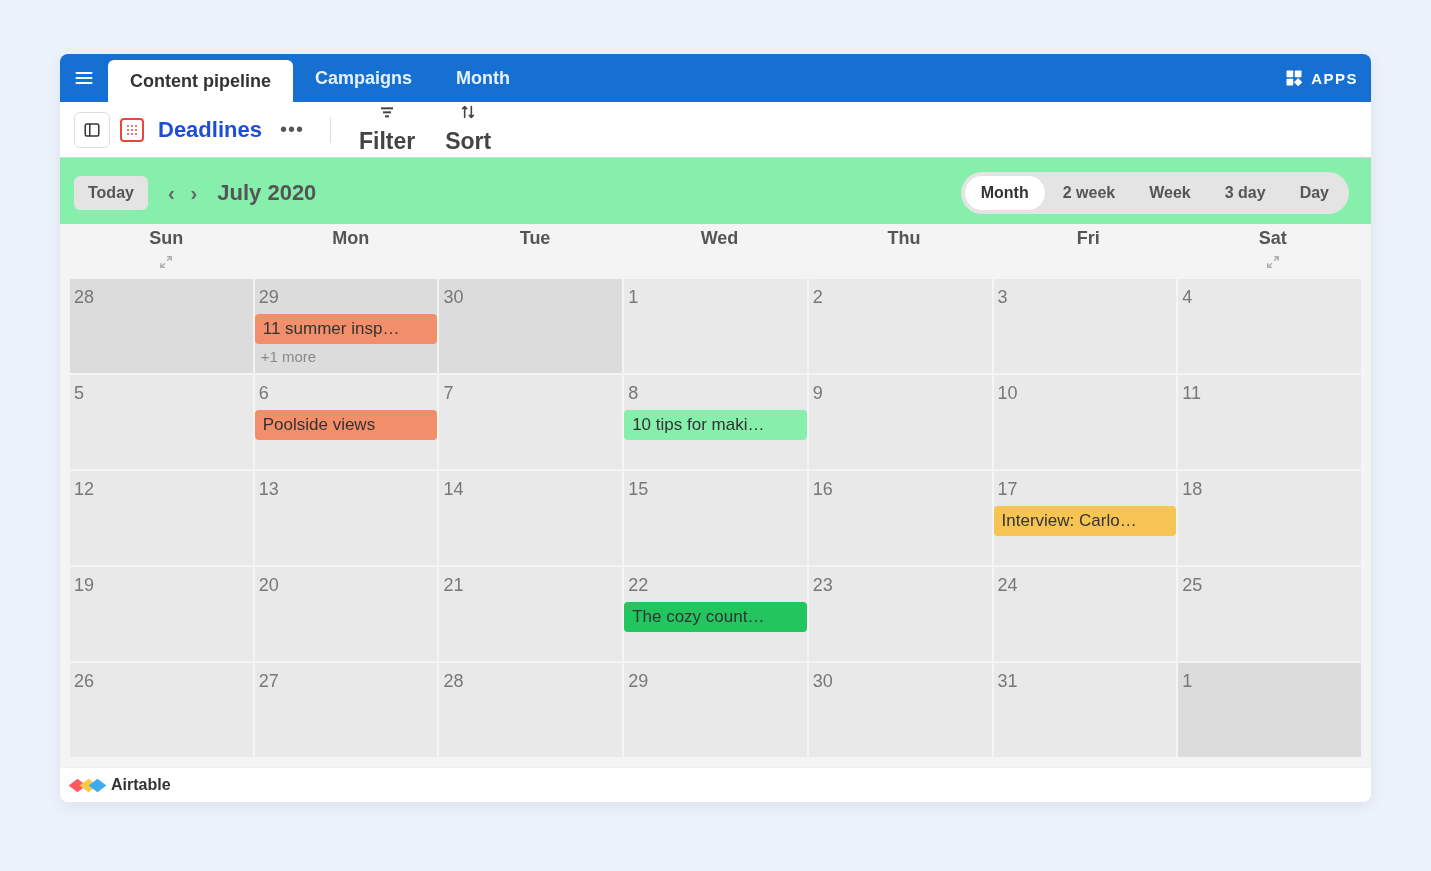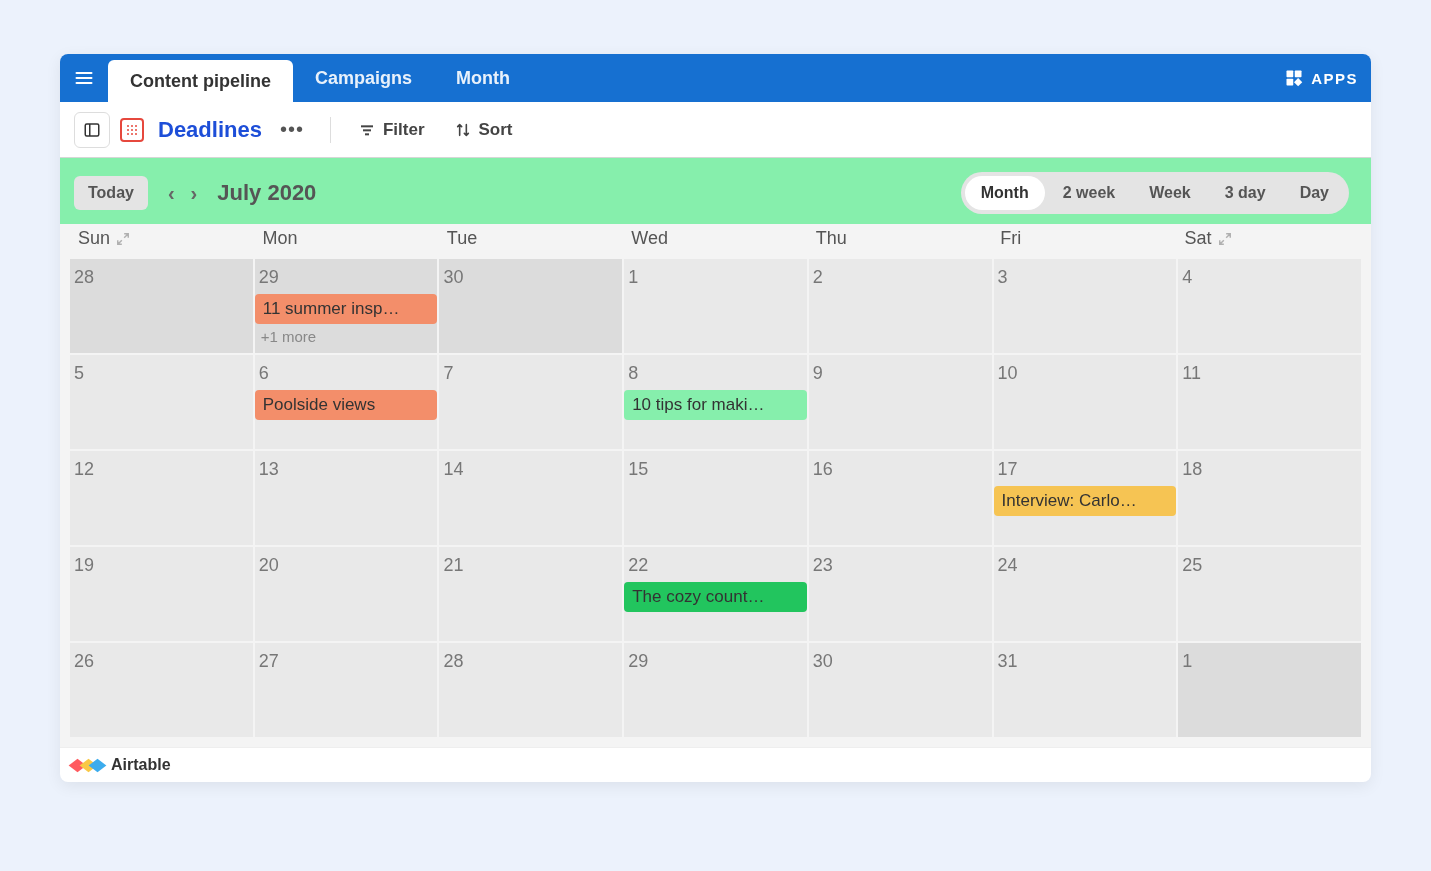--- a/index.html
+++ b/index.html
@@ -82,21 +82,21 @@
     width: 24px; height: 24px;
     border: 2px solid #e6483d;
     border-radius: 4px;
     display: flex; align-items: center; justify-content: center;
     color: #e6483d;
     font-size: 12px;
   }
   .view-name { font-size: 22px; font-weight: 700; color: #1d4ed8; margin-left: 4px; }
   .dots { font-size: 20px; color: #555; padding: 0 8px; cursor: pointer; letter-spacing: 1px;}
   .sep { width: 1px; height: 26px; background: #ddd; margin: 0 8px; }
-  .tool-btn { display: flex; align-items: center; gap: 8px; padding: 6px 10px; cursor: pointer; color: #444; font-weight: 600; font-size: 17px;}
+  .tool-btn { display: flex; align-items: center; gap: 8px; padding: 6px 10px; cursor: pointer; color: #444; font-weight: 600; font-size: 23px; flex-direction: column;}
   .tool-btn svg { width: 16px; height: 16px; }
   .controlbar {
     display: flex; align-items: center;
     padding: 14px 22px 10px 14px;
     background: #86efac;
   }
   .today-btn {
     background: #e4e4e4;
     border-radius: 6px;
     padding: 8px 14px;
@@ -129,27 +129,28 @@
   .cal {
     background: #f4f4f4;
     padding: 0 10px 10px 10px;
   }
   .daynames {
     display: grid;
     grid-template-columns: repeat(7, 1fr);
     padding: 4px 0 10px 0;
   }
   .dayname {
-    font-weight: 400;
+    font-weight: 700;
     color: #555;
     font-size: 18px;
     padding-left: 8px;
     display: flex;
     align-items: center;
     gap: 6px;
+    flex-direction: column;
   }
   .expand-icon { width: 14px; height: 14px; opacity: .35; }
   .grid {
     display: grid;
     grid-template-columns: repeat(7, 1fr);
     grid-auto-rows: 94px;
     gap: 2px;
   }
   .cell {
     background: #e9e9e9;

